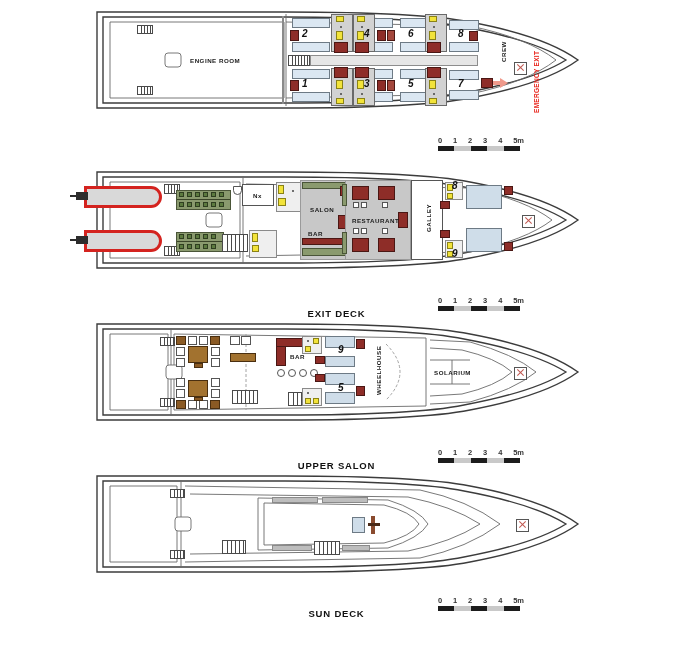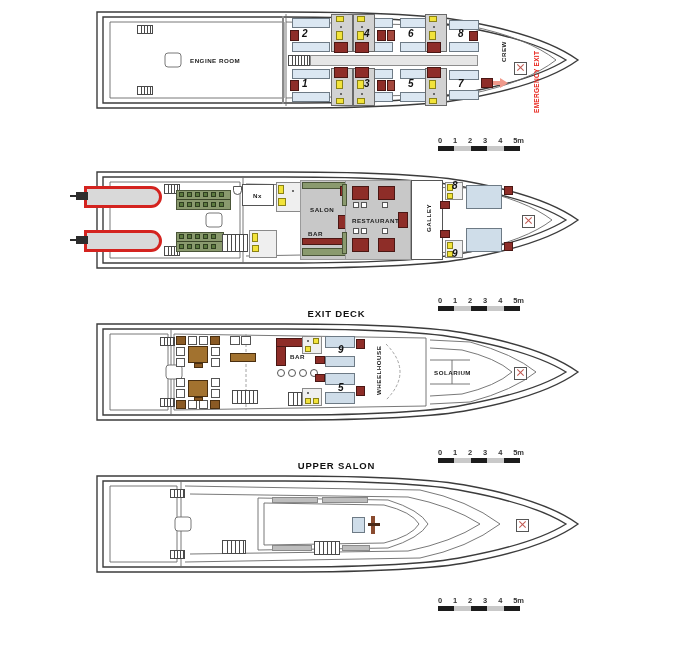--- a/index.html
+++ b/index.html
@@ -606,20 +606,21 @@
       <div class="part" style="left:272px;top:81px;width:40px;height:6px;background:#bdbdbd;border:1px solid #8a8a8a;"></div>
       <div class="part" style="left:342px;top:81px;width:28px;height:6px;background:#bdbdbd;border:1px solid #8a8a8a;"></div>
 
       <div class="part bed2" style="left:352px;top:53px;width:13px;height:16px;"></div>
       <div class="part" style="left:371px;top:52px;width:4px;height:18px;background:#8a4b2f;"></div>
       <div class="part" style="left:368px;top:59px;width:12px;height:3px;background:#4a2a18;"></div>
 
       <div class="xicon" style="left:516px;top:55px;"></div>
     </div>
 
+    <div class="deck-label" style="top:144px;">SUN DECK</div>
 
     <div class="scalebar" style="left:438px;top:132px;">
       <div class="scale-nums">
         <span>0</span>
         <span>1</span>
         <span>2</span>
         <span>3</span>
         <span>4</span>
         <span>5m</span>
       </div>

